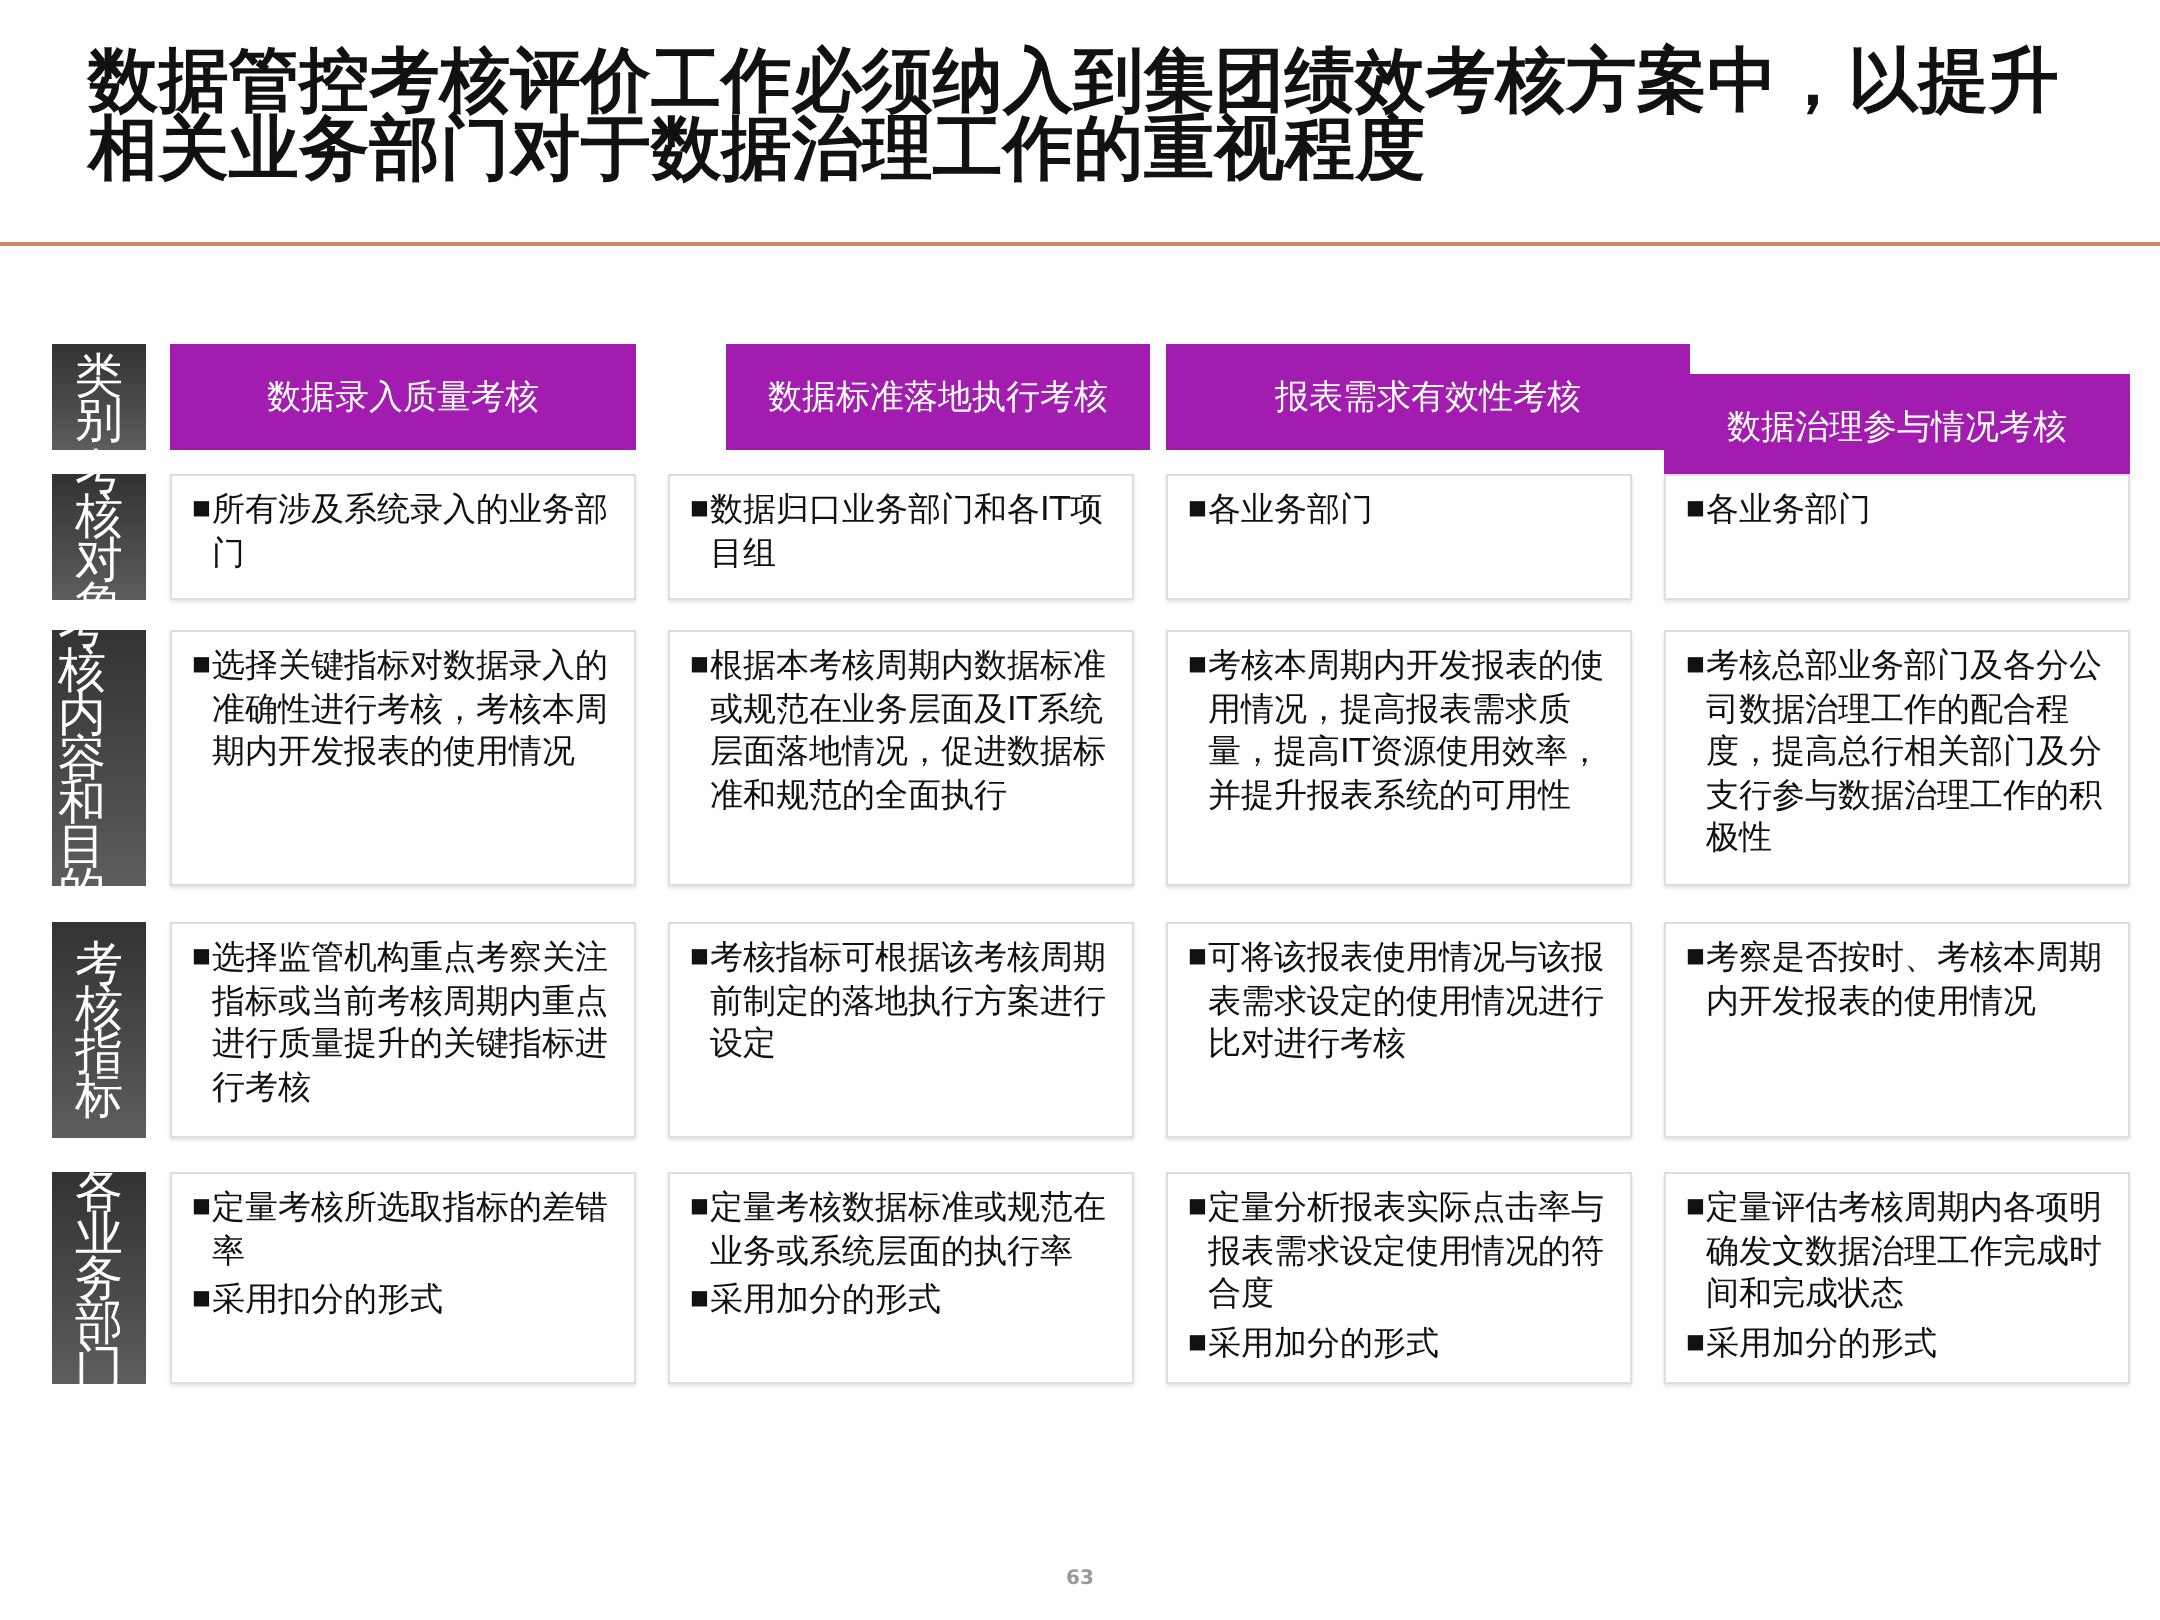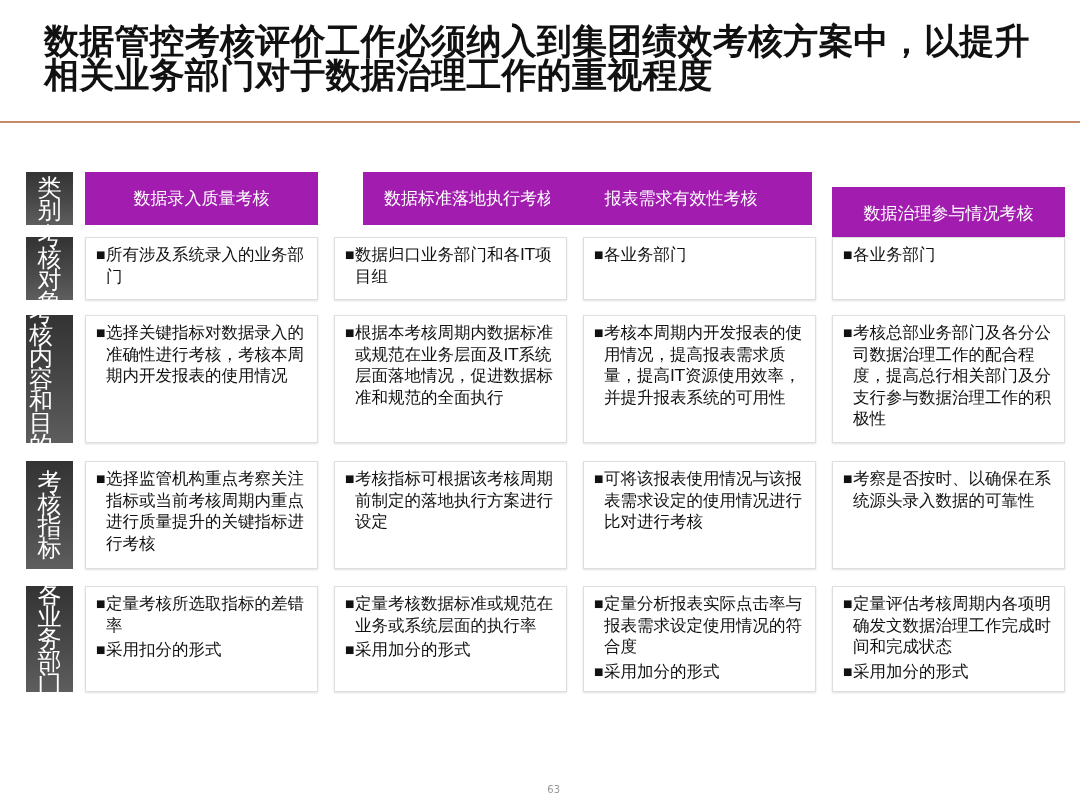--- a/index.html
+++ b/index.html
@@ -30,36 +30,36 @@
   }
   .cell {
     position:absolute; background:#fff; box-sizing:border-box;
     border:1px solid #dedede; box-shadow:0 1px 2px rgba(0,0,0,0.12);
     padding:6px 8px 4px 10px; font-size:16.5px; line-height:21.5px; color:#111;
   }
   .bullet { display:flex; margin-bottom:3px; }
   .bullet .dot { width:10px; flex:0 0 10px; font-size:10px; line-height:21.5px; }
   .bullet .txt { flex:1; }
   .footer {
-    position:absolute; left:520px; top:784px; width:40px; text-align:right;
-    font-size:10px; color:#999;
+    position:absolute; left:520px; top:784px; width:40px; text-align:center;
+    font-size:10px; color:#999;font-weight:bold;
   }
 </style>
 </head>
 <body>
 
 <div class="title">数据管控考核评价工作必须纳入到集团绩效考核方案中，以提升相关业务部门对于数据治理工作的重视程度</div>
 <div class="title-rule"></div>
 
 <div class="grid">
 
   <div class="cat" style="left:0;top:0;height:53px;">类别</div>
   <div class="head" style="left:59px;top:0;width:233px;">数据录入质量考核</div>
   <div class="head" style="left:308px;top:0;width:212px;margin-left:29px;">数据标准落地执行考核</div>
-  <div class="head" style="left:524px;top:0;width:262px;">报表需求有效性考核</div>
+  <div class="head" style="left:557px;top:0;width:262px;">报表需求有效性考核</div>
   <div class="head" style="left:806px;top:15px;width:233px;">数据治理参与情况考核</div>
 
   <div class="cat" style="left:0;top:65px;height:63px;">
     <span style="width:40px;display:block;">考核对象</span>
   </div>
   <div class="cell" style="left:59px;top:65px;width:233px;height:63px;">
     <div class="bullet">
         <span class="dot">■</span>
         <span class="txt">所有涉及系统录入的业务部门</span>
       </div>
@@ -128,21 +128,21 @@
   </div>
   <div class="cell" style="left:557px;top:289px;width:233px;height:108px;">
     <div class="bullet">
         <span class="dot">■</span>
         <span class="txt">可将该报表使用情况与该报表需求设定的使用情况进行比对进行考核</span>
       </div>
   </div>
   <div class="cell" style="left:806px;top:289px;width:233px;height:108px;">
     <div class="bullet">
         <span class="dot">■</span>
-        <span class="txt">考察是否按时、以确保在系统源头录入数据的可靠性</span>
+        <span class="txt">考察是否按时、考核本周期内开发报表的使用情况</span>
       </div>
   </div>
 
   <div class="cat" style="left:0;top:414px;height:106px;">
     <span style="width:40px;display:block;">各业务部门</span>
   </div>
   <div class="cell" style="left:59px;top:414px;width:233px;height:106px;">
     <div class="bullet">
         <span class="dot">■</span>
         <span class="txt">定量考核所选取指标的差错率</span>

